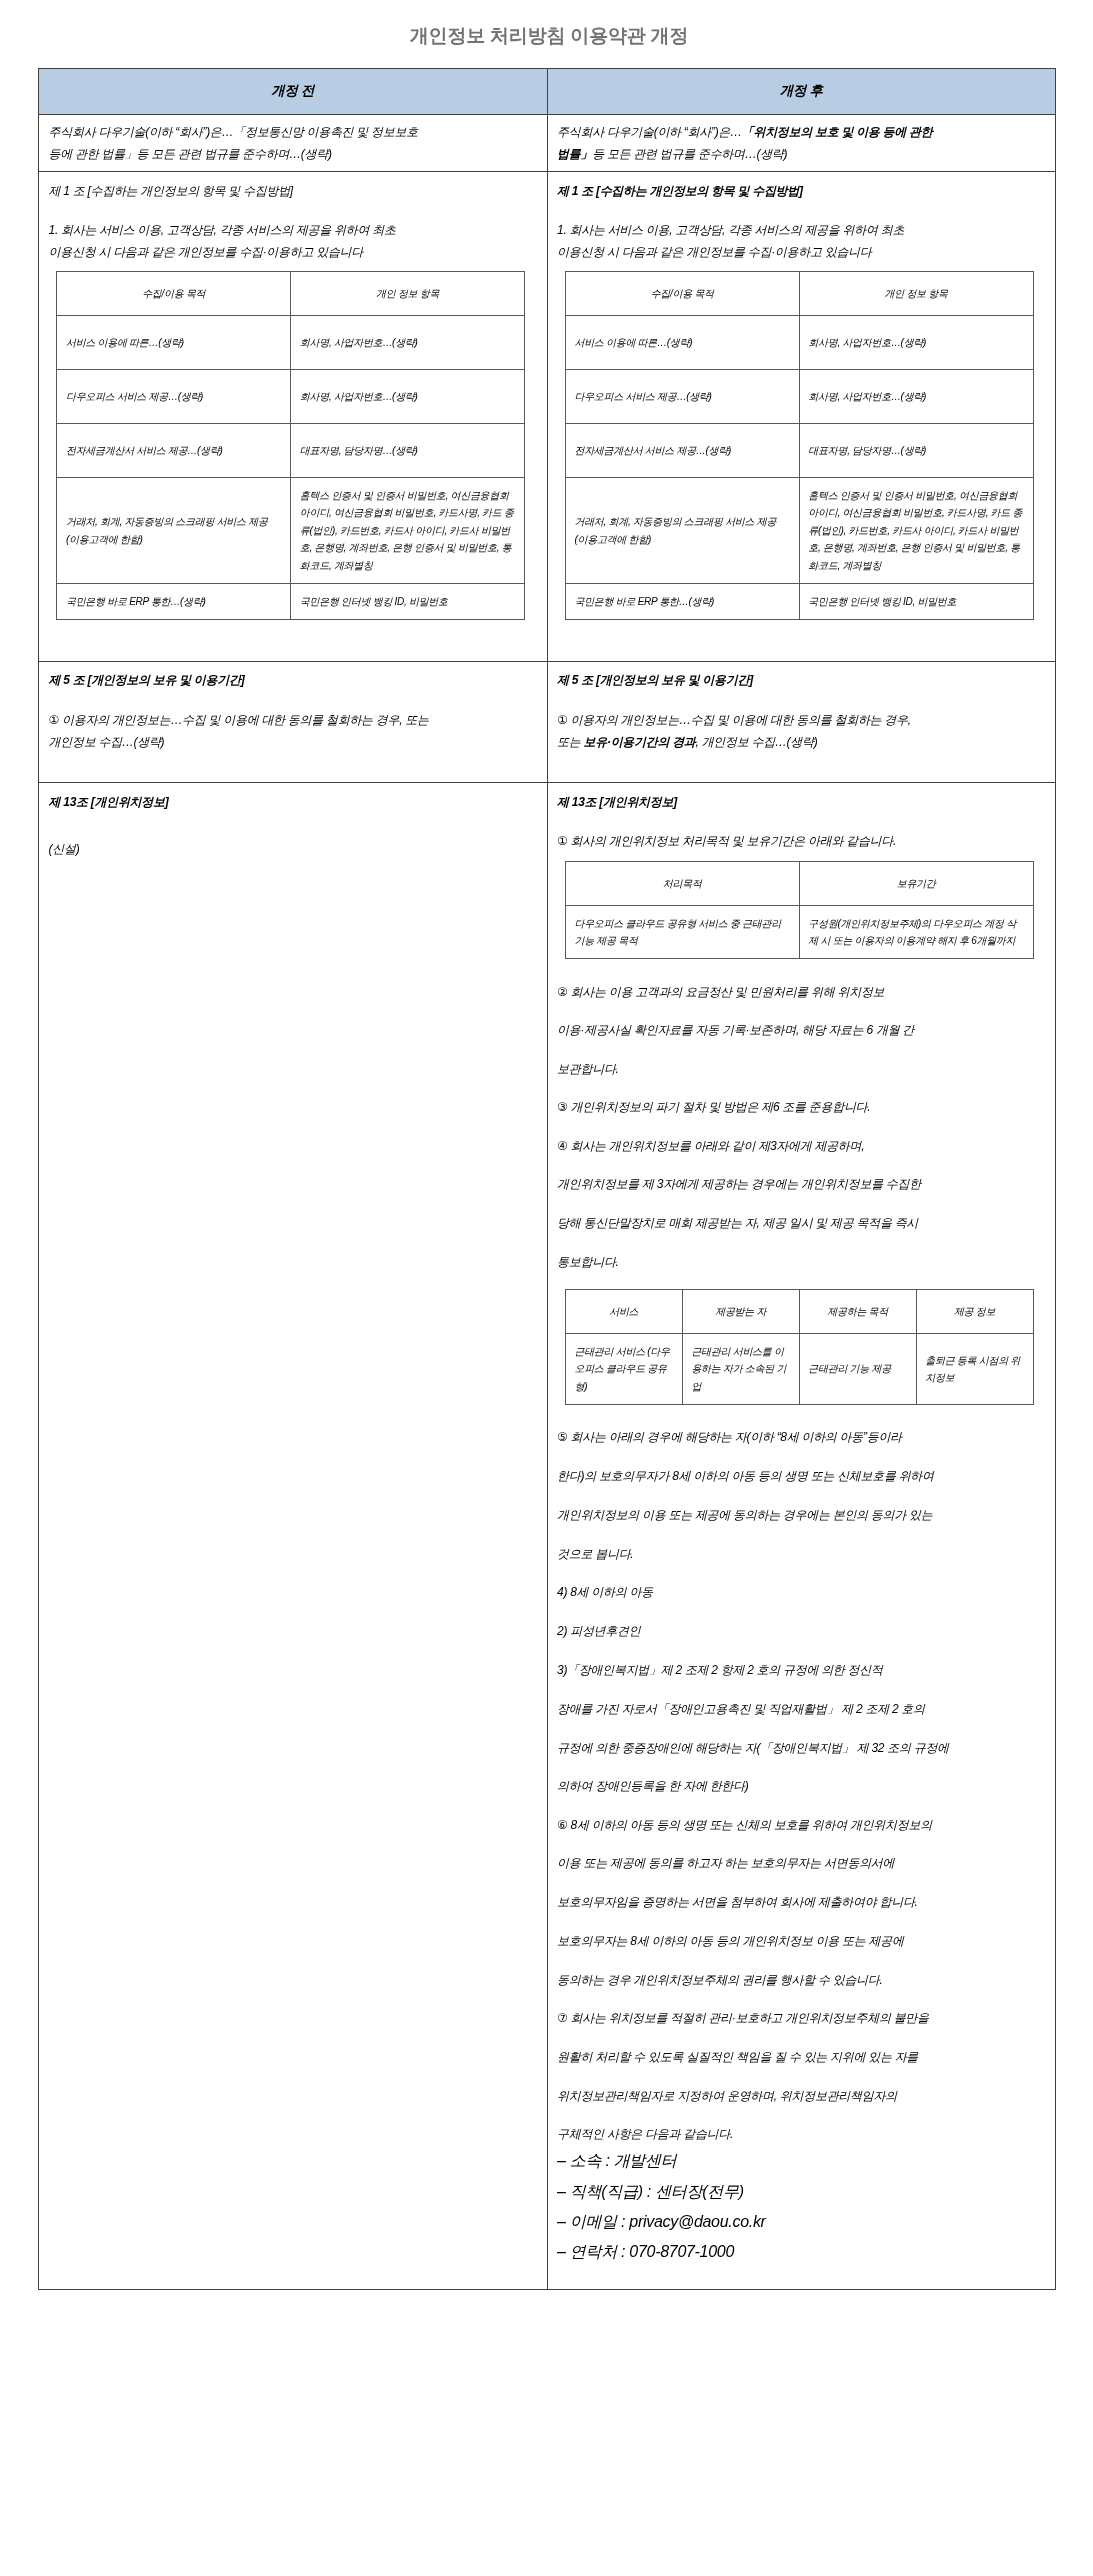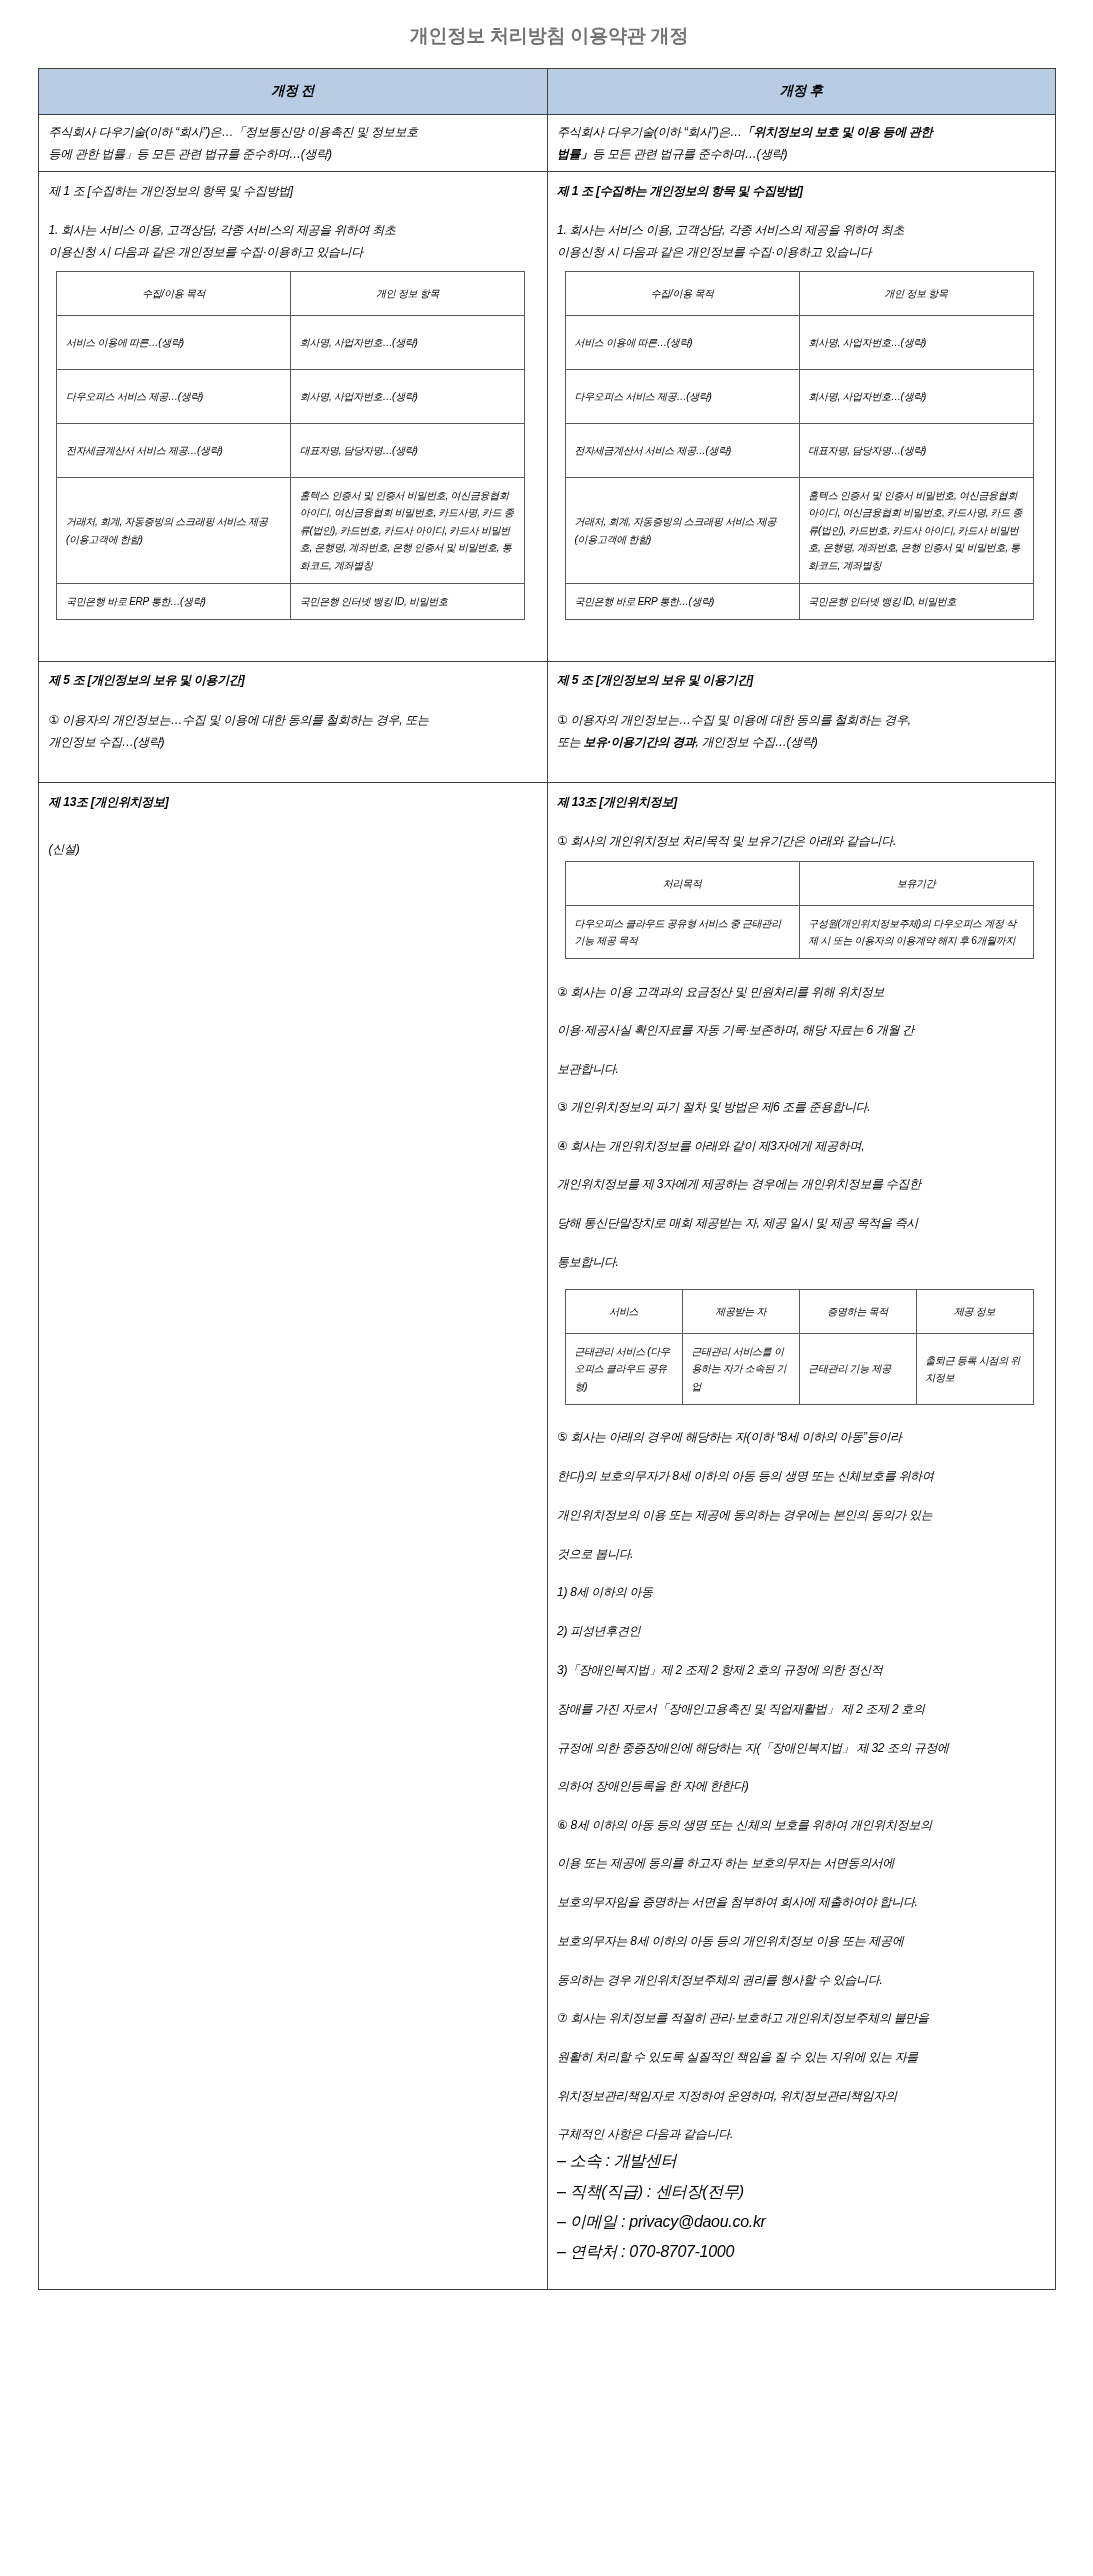--- a/index.html
+++ b/index.html
@@ -269,40 +269,40 @@
             <p class="para">개인위치정보를 제 3자에게 제공하는 경우에는 개인위치정보를 수집한</p>
             <p class="para">당해 통신단말장치로 매회 제공받는 자, 제공 일시 및 제공 목적을 즉시</p>
             <p class="para">통보합니다.</p>
           </div>
 
           <table class="inner">
             <tbody>
               <tr>
                 <th class="w25">서비스</th>
                 <th class="w25">제공받는 자</th>
-                <th class="w25">증명하는 목적</th>
+                <th class="w25">제공하는 목적</th>
                 <th class="w25">제공 정보</th>
               </tr>
               <tr>
                 <td>근태관리 서비스 (다우오피스 클라우드 공유형)</td>
                 <td>근태관리 서비스를 이용하는 자가 소속된 기업</td>
                 <td>근태관리 기능 제공</td>
                 <td>출퇴근 등록 시점의 위치정보</td>
               </tr>
             </tbody>
           </table>
 
           <div class="spacer-md"></div>
 
           <div class="blk">
             <p class="para">⑤ 회사는 아래의 경우에 해당하는 자(이하 “8세 이하의 아동”등이라</p>
             <p class="para">한다)의 보호의무자가 8세 이하의 아동 등의 생명 또는 신체보호를 위하여</p>
             <p class="para">개인위치정보의 이용 또는 제공에 동의하는 경우에는 본인의 동의가 있는</p>
             <p class="para">것으로 봅니다.</p>
-            <p class="para">1) 8세 이하의 아동</p>
+            <p class="para">4) 8세 이하의 아동</p>
             <p class="para">2) 피성년후견인</p>
             <p class="para">3)「장애인복지법」제 2 조제 2 항제 2 호의 규정에 의한 정신적</p>
             <p class="para">장애를 가진 자로서「장애인고용촉진 및 직업재활법」 제 2 조제 2 호의</p>
             <p class="para">규정에 의한 중증장애인에 해당하는 자(「장애인복지법」 제 32 조의 규정에</p>
             <p class="para">의하여 장애인등록을 한 자에 한한다)</p>
           </div>
 
           <div class="blk">
             <p class="para">⑥ 8세 이하의 아동 등의 생명 또는 신체의 보호를 위하여 개인위치정보의</p>
             <p class="para">이용 또는 제공에 동의를 하고자 하는 보호의무자는 서면동의서에</p>

